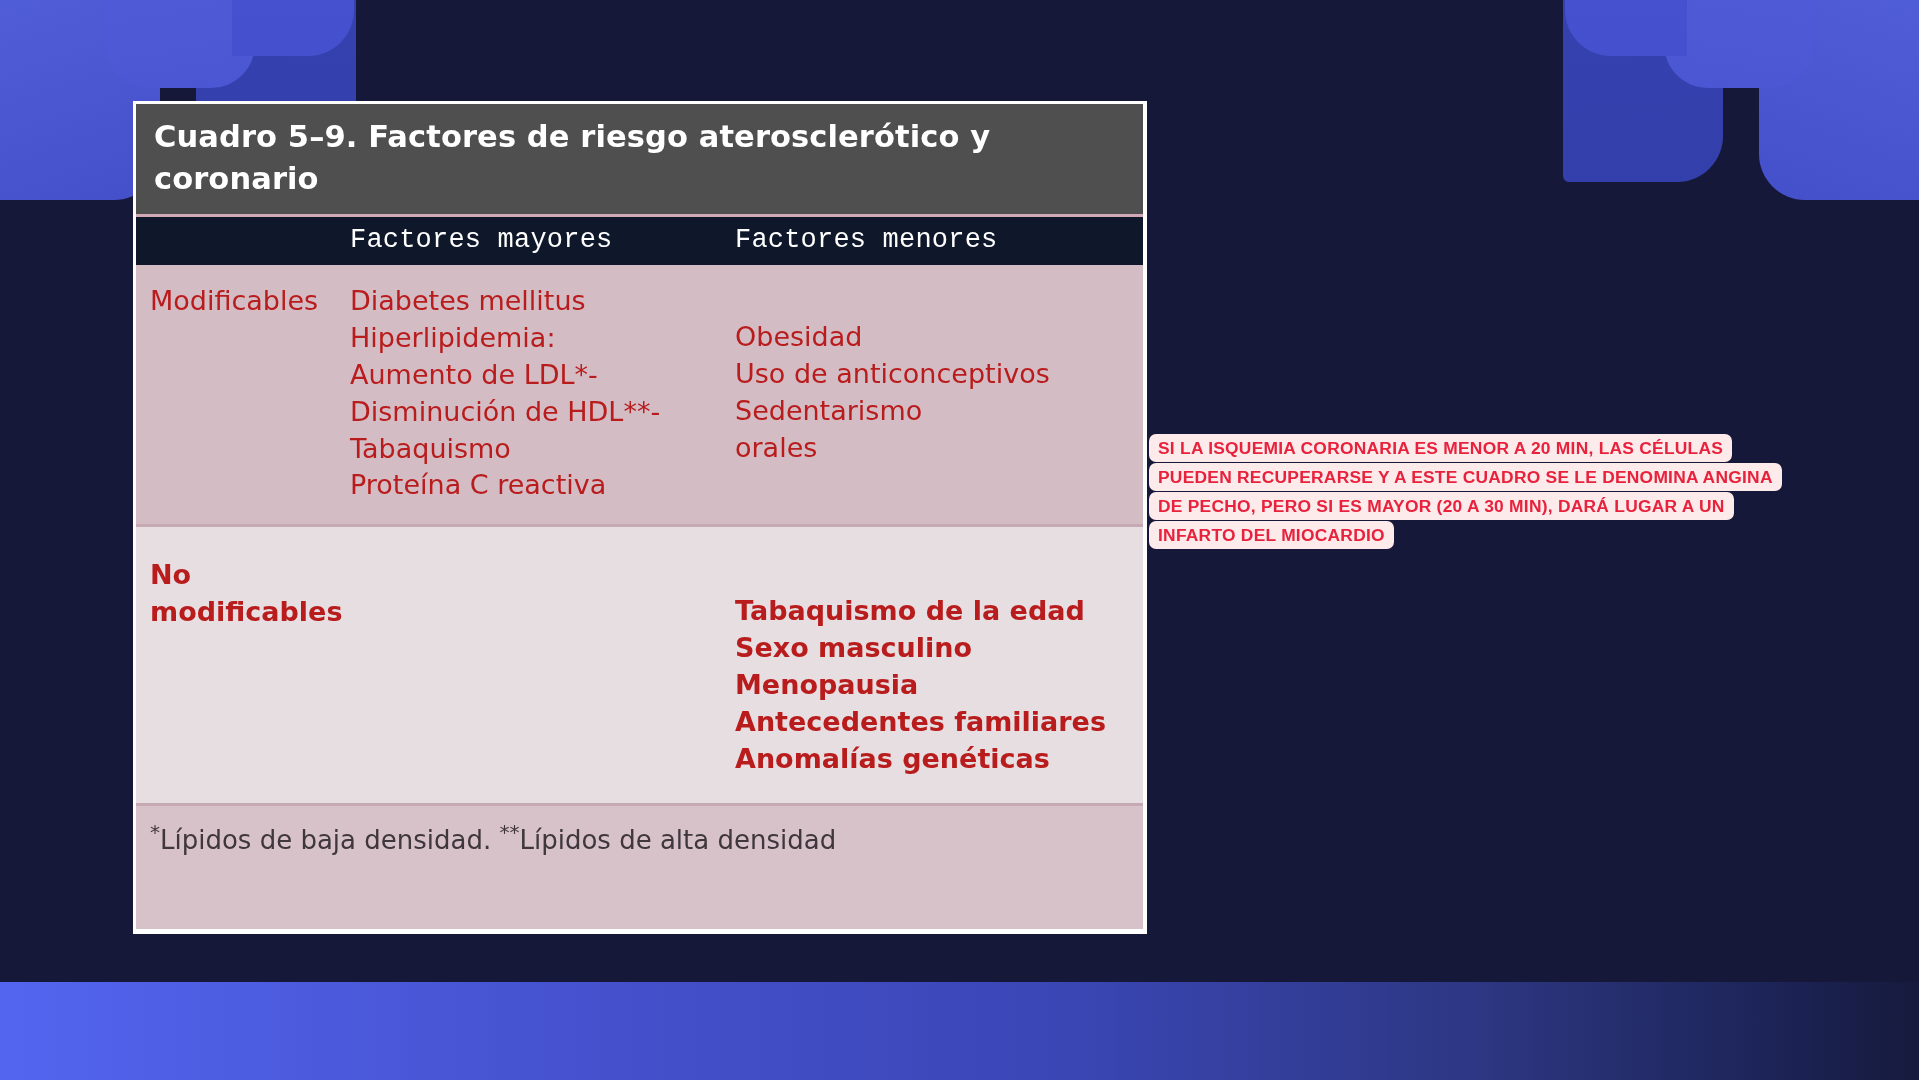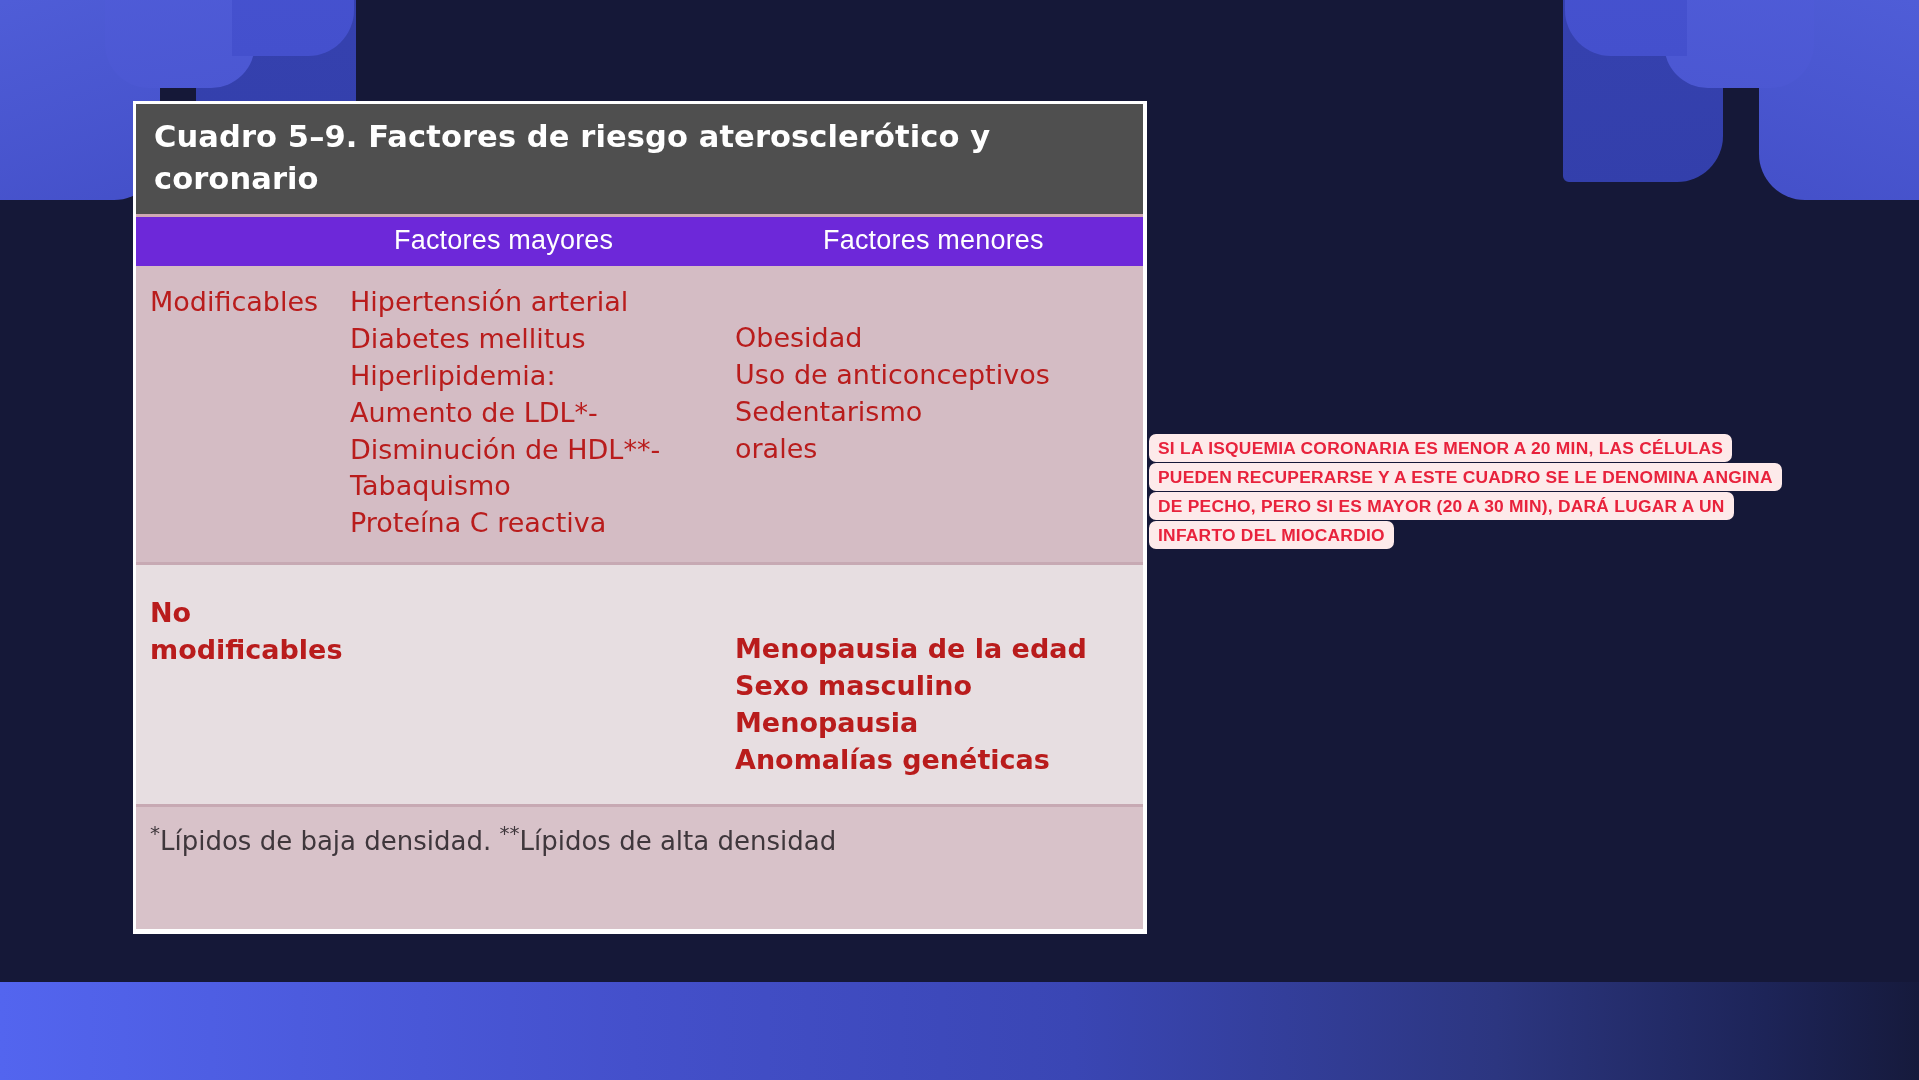--- a/index.html
+++ b/index.html
@@ -136,27 +136,26 @@
     color: #ffffff;
     font-weight: bold;
     font-size: 30.5px;
     line-height: 1.38;
     letter-spacing: 0.1px;
     padding: 12px 18px 14px 18px;
     font-family: "DejaVu Sans", sans-serif;
   }
 
   .tbl-head {
-    background: #6d28d9;
+    background: #0f172a;
     color: #ffffff;
     display: flex;
     padding: 8px 0 10px 0;
     border-top: 3px solid #cfa9b4;
-    font-family: Liberation Sans, sans-serif;
-    gap: 44px;
+    font-family: Liberation Mono, monospace;
   }
   .tbl-head .c1 { width: 214px; flex: 0 0 214px; }
   .tbl-head .c2 {
     width: 351px; flex: 0 0 351px;
     font-size: 27px; font-weight: normal;
     letter-spacing: .2px;
   }
   .tbl-head .c3 {
     flex: 1 1 auto;
     font-size: 27px; font-weight: normal;
@@ -273,21 +272,20 @@
         <div class="c1"></div>
         <div class="c2">Factores  mayores</div>
         <div class="c3">Factores menores</div>
       </div>
 
       <div class="tbl-row row-modifiable">
         <div class="c1">
           <div class="cell-line">Modificables</div>
         </div>
         <div class="c2">
-          <div class="cell-line">Hipertensión arterial</div>
           <div class="cell-line">Diabetes mellitus</div>
           <div class="cell-line">Hiperlipidemia:</div>
           <div class="cell-line">Aumento de LDL*-</div>
           <div class="cell-line">Disminución de HDL**-</div>
           <div class="cell-line">Tabaquismo</div>
           <div class="cell-line">Proteína C reactiva</div>
         </div>
         <div class="c3">
           <div class="cell-line">Obesidad</div>
           <div class="cell-line">Uso de anticonceptivos</div>
@@ -296,23 +294,24 @@
         </div>
       </div>
 
       <div class="tbl-row row-nonmodifiable">
         <div class="c1">
           <div class="cell-line">No</div>
           <div class="cell-line">modificables</div>
         </div>
         <div class="c2"></div>
         <div class="c3">
-          <div class="cell-line">Menopausia de la edad</div>
+          <div class="cell-line">Tabaquismo de la edad</div>
           <div class="cell-line">Sexo masculino</div>
           <div class="cell-line">Menopausia</div>
+          <div class="cell-line">Antecedentes familiares</div>
           <div class="cell-line">Anomalías genéticas</div>
         </div>
       </div>
 
       <div class="tbl-foot">
         <sup>*</sup><span>Lípidos de baja densidad. </span><sup>**</sup><span>Lípidos de alta densidad</span>
       </div>
 
     </div>
   </div>

